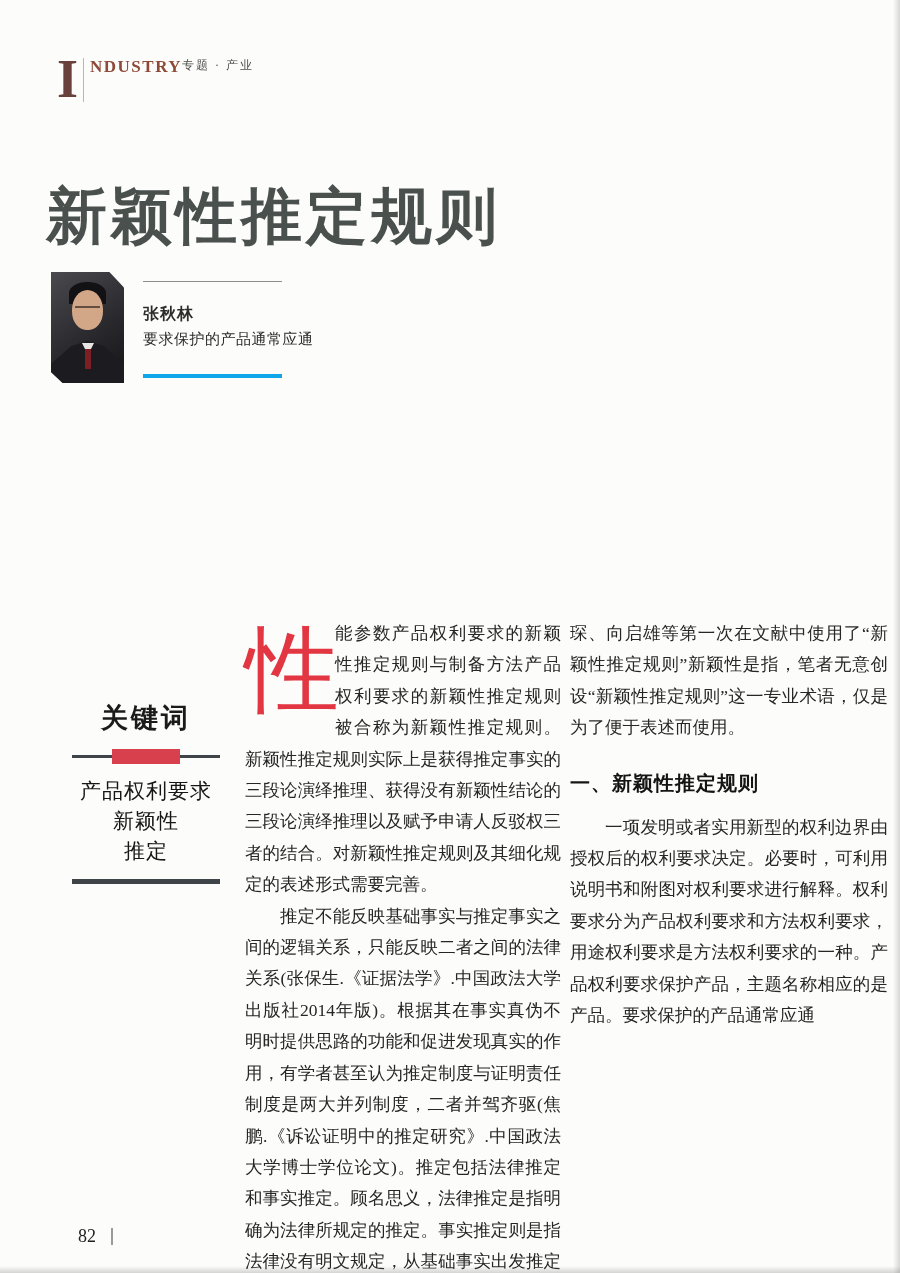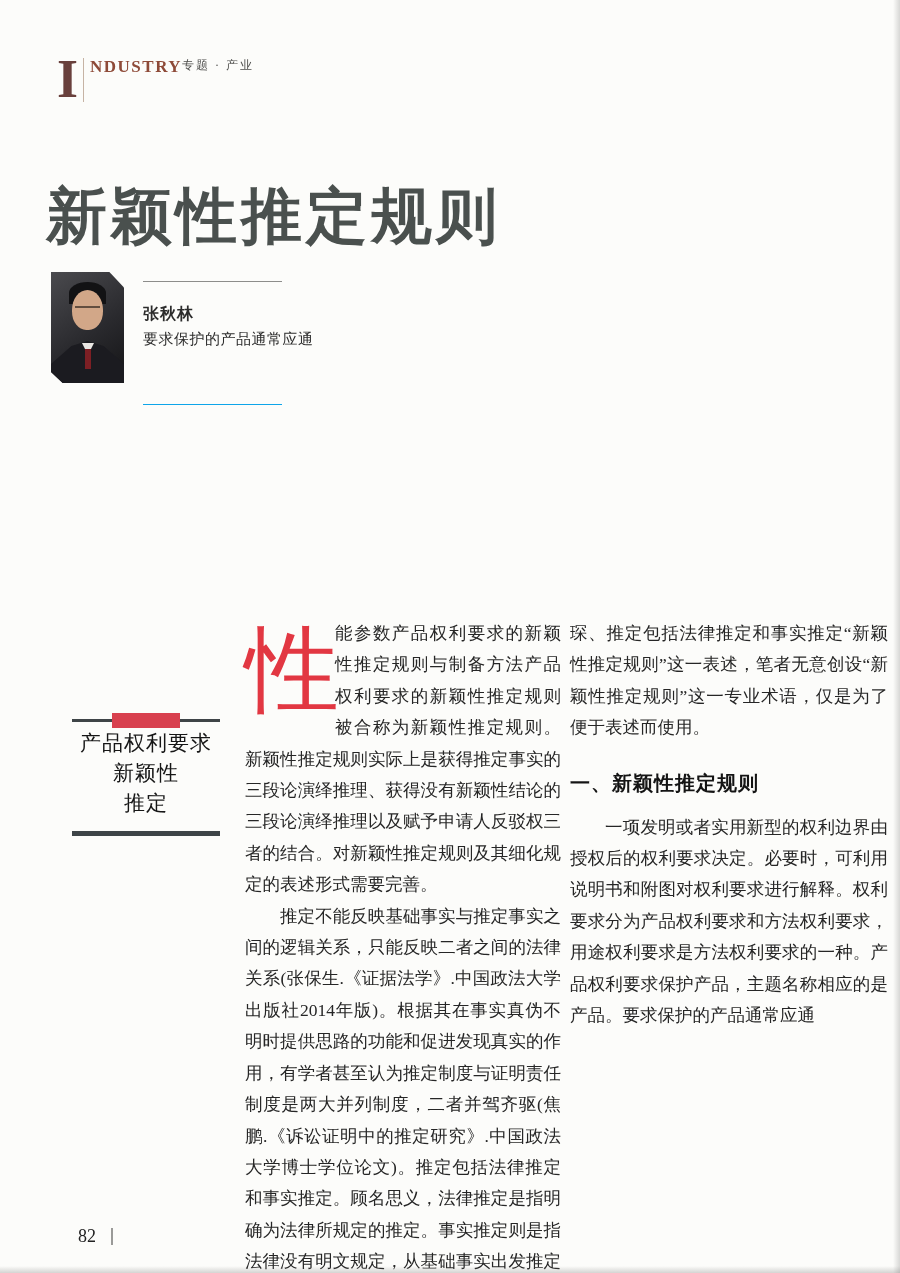--- a/index.html
+++ b/index.html
@@ -47,34 +47,34 @@
   .author-photo .p-glasses { position:absolute; left:24px; top:34px; width:25px; height:6px;
     border-top:2px solid rgba(40,30,25,0.65); }
   .author-photo .p-suit { position:absolute; left:0px; bottom:0px; width:73px; height:42px;
     background:#1b1b20; clip-path:polygon(0 55%, 28% 12%, 50% 0, 72% 12%, 100% 55%, 100% 100%, 10% 100%, 0 92%); }
   .author-photo .p-collar { position:absolute; left:31px; bottom:28px; width:12px; height:12px;
     background:#e8e6e2; clip-path:polygon(0 0, 100% 0, 50% 100%); }
   .author-photo .p-tie { position:absolute; left:34px; bottom:14px; width:6px; height:20px;
     background:#7d1f24; }
 
   .author-info {
-    position:absolute; left:143px; top:281px; width:139px; height:124px;
-    border-top:1px solid #8d8d8b; border-bottom:1px solid #0ea5e9;
+    position:absolute; left:143px; top:281px; width:139px; height:97px;
+    border-top:1px solid #8d8d8b; border-bottom:4px solid #0ea5e9;
     font-family:Liberation Serif, serif;
   }
   .author-name { margin-top:22px; font-size:16px; font-weight:600; color:#2c2c2c; letter-spacing:1px; }
   .author-affil { margin-top:5px; font-size:15px; color:#2c2c2c; letter-spacing:0.5px; white-space:nowrap; }
 
   
   .kw-box { position:absolute; left:72px; top:700px; width:148px; text-align:center; }
   .kw-title { font-size:27px; font-weight:700; letter-spacing:3px; color:#1b1b1b; }
   .kw-divider { position:relative; margin-top:13px; height:15px; }
   .kw-divider .kw-line { position:absolute; left:0; right:0; top:6px; height:3px; background:#3e4447; }
   .kw-divider .kw-accent { position:absolute; left:40px; top:0; width:68px; height:15px; background:#d8404e; }
-  .kw-items { font-size:21px; line-height:30px; color:#161616; letter-spacing:1px; }
+  .kw-items { margin-top:12px; font-size:21px; line-height:30px; color:#161616; letter-spacing:1px; }
   .kw-bottom { margin-top:13px; height:5px; background:#3e4447; }
 
   
   .col { position:absolute; top:618px; font-size:17.5px; line-height:31.4px;
     text-align:justify; color:#262626; }
   .col-1 { left:245px; width:316px; }
   .col-2 { left:570px; width:318px; }
   .col p { margin:0; }
   .indent { text-indent:2em; }
   .dropcap {
@@ -120,40 +120,41 @@
     <div class="p-collar"></div>
     <div class="p-tie"></div>
   </div>
 
   <div class="author-info">
     <div class="author-name">张秋林</div>
     <div class="author-affil">要求保护的产品通常应通</div>
   </div>
 
   <div class="kw-box">
+    <div class="kw-title">关键词</div>
     <div class="kw-divider">
       <div class="kw-line"></div>
       <div class="kw-accent"></div>
     </div>
     <div class="kw-items">
       <div>产品权利要求</div>
       <div>新颖性</div>
       <div>推定</div>
     </div>
     <div class="kw-bottom"></div>
   </div>
 
   <div class="col col-1">
     <p><span class="dropcap">性</span><span>能参数产品权利要求的新颖性推定规则与制备方法产品权利要求的新颖性推定规则被合称为新颖性推定规则。新颖性推定规则实际上是获得推定事实的三段论演绎推理、获得没有新颖性结论的三段论演绎推理以及赋予申请人反驳权三者的结合。对新颖性推定规则及其细化规定的表述形式需要完善。</span></p>
     <p class="indent">推定不能反映基础事实与推定事实之间的逻辑关系，只能反映二者之间的法律关系(张保生.《证据法学》.中国政法大学出版社2014年版)。根据其在事实真伪不明时提供思路的功能和促进发现真实的作用，有学者甚至认为推定制度与证明责任制度是两大并列制度，二者并驾齐驱(焦鹏.《诉讼证明中的推定研究》.中国政法大学博士学位论文)。推定包括法律推定和事实推定。顾名思义，法律推定是指明确为法律所规定的推定。事实推定则是指法律没有明文规定，从基础事实出发推定事实。</p>
 
   </div>
 
   <div class="col col-2">
-    <p>琛、推定包括法律推定和事实推定“新颖性推定规则”这一表述，笔者无意创设“新颖性推定规则”这一专业术语，仅是为了便于表述而使用。</p>
+    <p>琛、向启雄等第一次在文献中使用了“新颖性推定规则”新颖性是指，笔者无意创设“新颖性推定规则”这一专业术语，仅是为了便于表述而使用。</p>
     <p class="sec-heading">一、新颖性推定规则</p>
     <p class="indent gap-before">一项发明或者实用新型的权利边界由授权后的权利要求决定。必要时，可利用说明书和附图对权利要求进行解释。权利要求分为产品权利要求和方法权利要求，用途权利要求是方法权利要求的一种。产品权利要求保护产品，主题名称相应的是产品。要求保护的产品通常应通</p>
   </div>
 
   <div class="folio">82</div>
   <div class="folio-bar"></div>
 
   <div class="edge-right"></div>
   <div class="edge-bottom"></div>
 </div>

